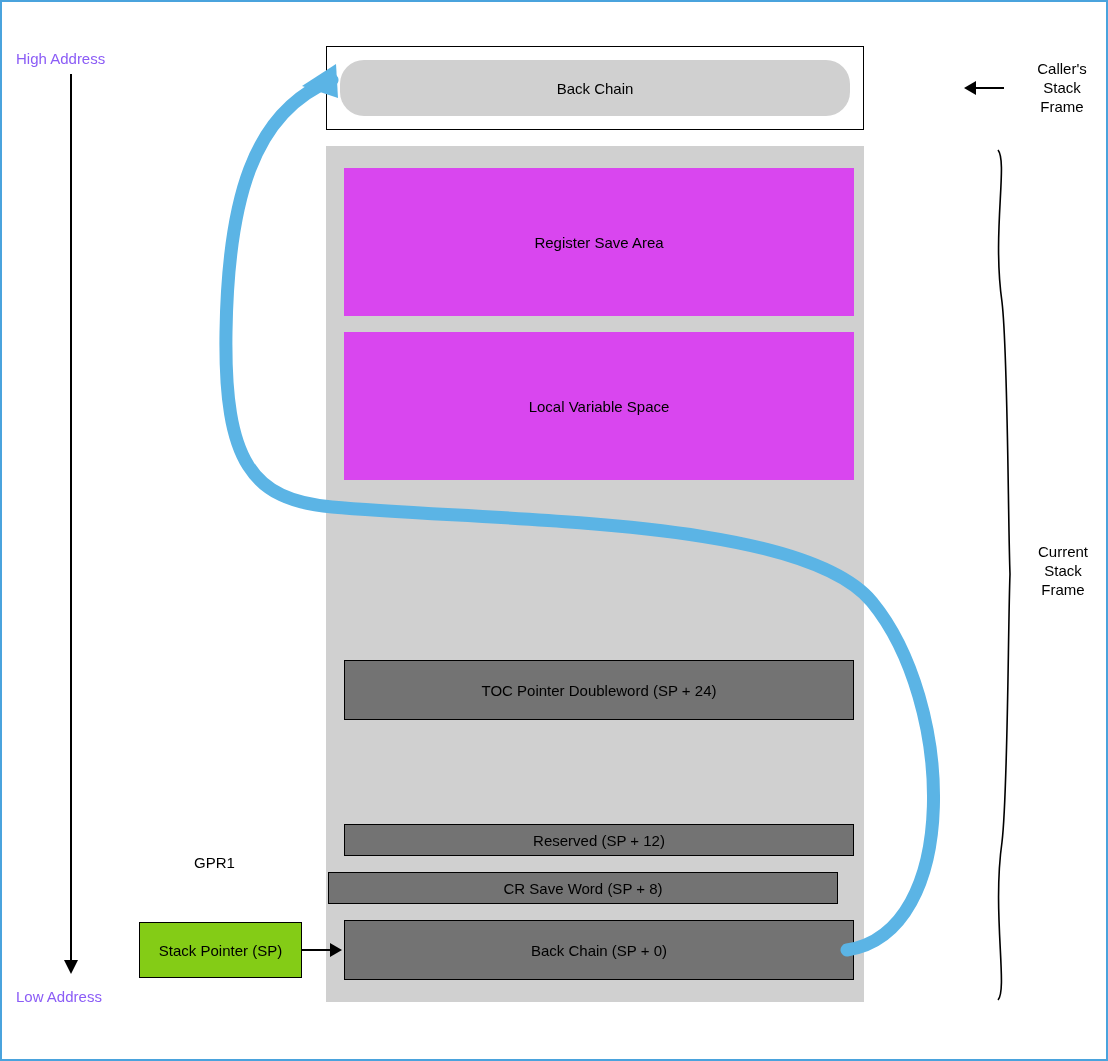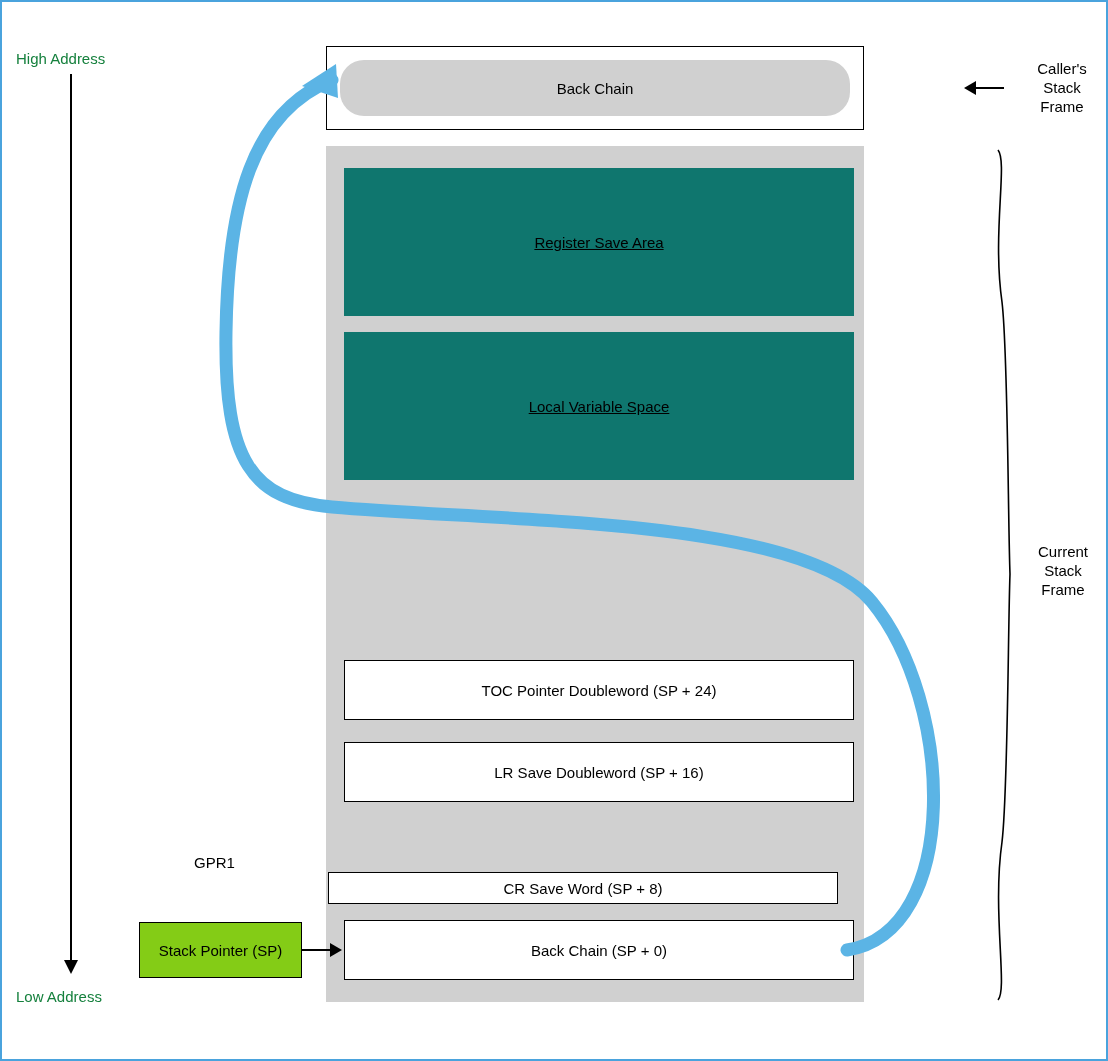--- a/index.html
+++ b/index.html
@@ -15,21 +15,21 @@
     width: 1108px;
     height: 1061px;
     box-sizing: border-box;
     background: #ffffff;
     border: 2px solid #4aa3dd;
     overflow: hidden;
   }
   .lbl {
     position: absolute;
     font-size: 15px;
-    color: #15803d;
+    color: #8b5cf6;
     white-space: nowrap;
   }
   .lbl-multi {
     position: absolute;
     font-size: 15px;
     color: #000000;
     text-align: center;
     line-height: 19px;
   }
 
@@ -91,25 +91,24 @@
   .slot {
     position: absolute;
     box-sizing: border-box;
     display: flex;
     align-items: center;
     justify-content: center;
     font-size: 15px;
     color: #000000;
   }
   .slot.white {
-    background: #0f766e;
-    text-decoration: underline;
+    background: #d946ef;
   }
   .slot.grey {
-    background: #ffffff;
+    background: #737373;
     border: 1px solid #000000;
   }
 
   
   #gpr1-label {
     position: absolute;
     left: 192px;
     top: 852px;
     font-size: 15px;
   }
@@ -192,21 +191,21 @@
   <div id="axis-arrow"></div>
   <div class="lbl" style="left:14px; top:986px;">Low Address</div>
 
   <div id="caller-frame"></div>
   <div id="caller-backchain">Back Chain</div>
 
   <div id="current-frame">
     <div class="slot white" style="left:18px; top:22px; width:510px; height:148px;">Register Save Area</div>
     <div class="slot white" style="left:18px; top:186px; width:510px; height:148px;">Local Variable Space</div>
     <div class="slot grey" style="left:18px; top:514px; width:510px; height:60px;">TOC Pointer Doubleword (SP + 24)</div>
-    <div class="slot grey" style="left:18px; top:596px; width:510px; height:60px;">LR Save Doubleword (SP + 16)</div>
+    <div class="slot grey" style="left:18px; top:678px; width:510px; height:32px;">Reserved (SP + 12)</div>
     <div class="slot grey" style="left:2px; top:726px; width:510px; height:32px;">CR Save Word (SP + 8)</div>
     <div class="slot grey" style="left:18px; top:774px; width:510px; height:60px;">Back Chain (SP + 0)</div>
   </div>
 
   <div id="gpr1-label">GPR1</div>
   <div id="sp-box">Stack Pointer (SP)</div>
   <div id="sp-arrow-line"></div>
   <div id="sp-arrow-head"></div>
 
   <div id="caller-arrow-line"></div>

